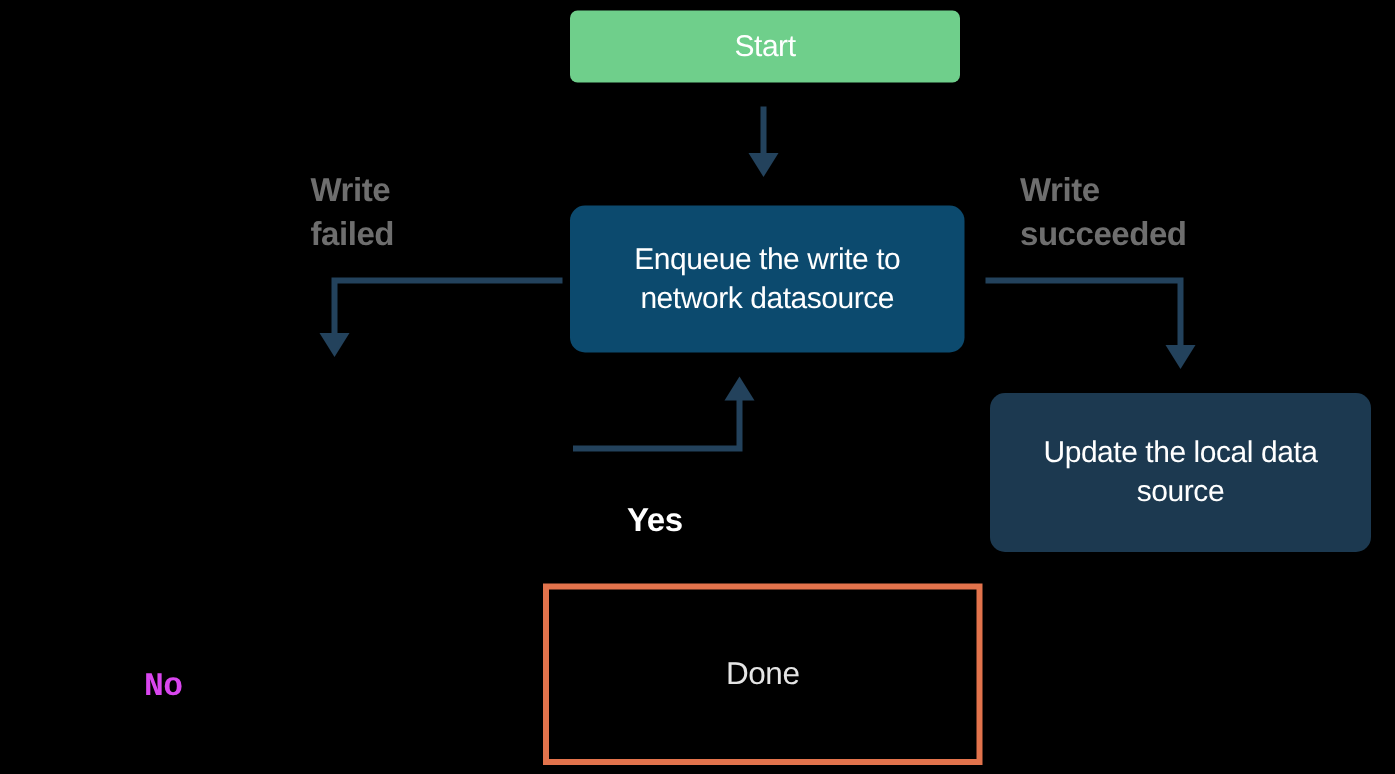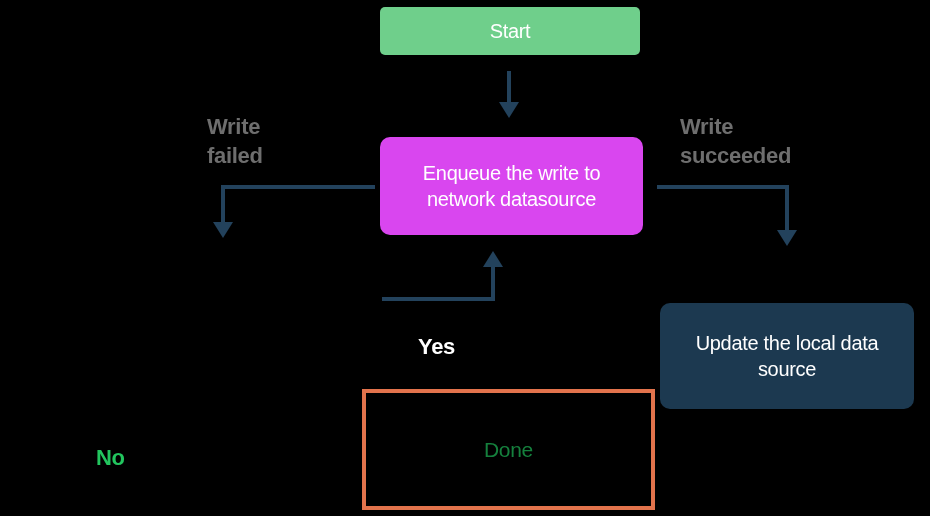--- a/index.html
+++ b/index.html
@@ -32,21 +32,21 @@
     left: 380px; top: 7px; width: 260px; height: 48px;
     border-radius: 5px;
   }
   .node-enqueue {
     left: 380px; top: 137px; width: 263px; height: 98px;
   }
   .node-should-retry {
     left: 102px; top: 262px; width: 256px; height: 106px;
   }
   .node-update-local {
-    left: 660px; top: 262px; width: 254px; height: 106px; margin-top: 41px;
+    left: 660px; top: 262px; width: 254px; height: 106px;
   }
   .node-done {
     left: 362px; top: 389px; width: 293px; height: 121px;
     background: transparent;
     border: 4px solid;
     border-radius: 0;
     font-size: 21px;
   }
   .edge-label {
     position: absolute;
@@ -88,32 +88,32 @@
 
     <polyline class="edge-line" points="657,187 787,187 787,232" stroke="#23425C"></polyline>
     <polygon points="777,230 797,230 787,246" fill="#23425C"></polygon>
 
     <polyline class="edge-line" points="382,299 493,299 493,265" stroke="#23425C"></polyline>
     <polygon points="483,267 503,267 493,251" fill="#23425C"></polygon>
   </svg>
 
   <div class="node node-start" style="background: rgb(111, 207, 139); color: rgb(255, 255, 255);">Start</div>
 
-  <div class="node node-enqueue" style="background: #d946ef; color: rgb(255, 255, 255);">Enqueue the write to
+  <div class="node node-enqueue" style="background: #0c4a6e; color: rgb(255, 255, 255);">Enqueue the write to
 network datasource</div>
 
 
   <div class="node node-update-local" style="background: rgb(28, 57, 80); color: rgb(255, 255, 255);">Update the local data
 source</div>
 
-  <div class="node node-done" style="border-color: rgb(226, 115, 76); color: #15803d;">Done</div>
+  <div class="node node-done" style="border-color: rgb(226, 115, 76); color: #e5e5e5;">Done</div>
 
   <div class="edge-label label-write-failed" style="color: rgb(110, 110, 110);">Write
 failed</div>
 
   <div class="edge-label label-write-succeeded" style="color: rgb(110, 110, 110);">Write
 succeeded</div>
 
   <div class="edge-label label-yes" style="color: #ffffff;">Yes</div>
 
-  <div class="edge-label label-no" style="color: #22c55e;">No</div>
+  <div class="edge-label label-no" style="color: #d946ef; font-family: Liberation Mono, monospace;">No</div>
 
 </div>
 
 </body></html>

